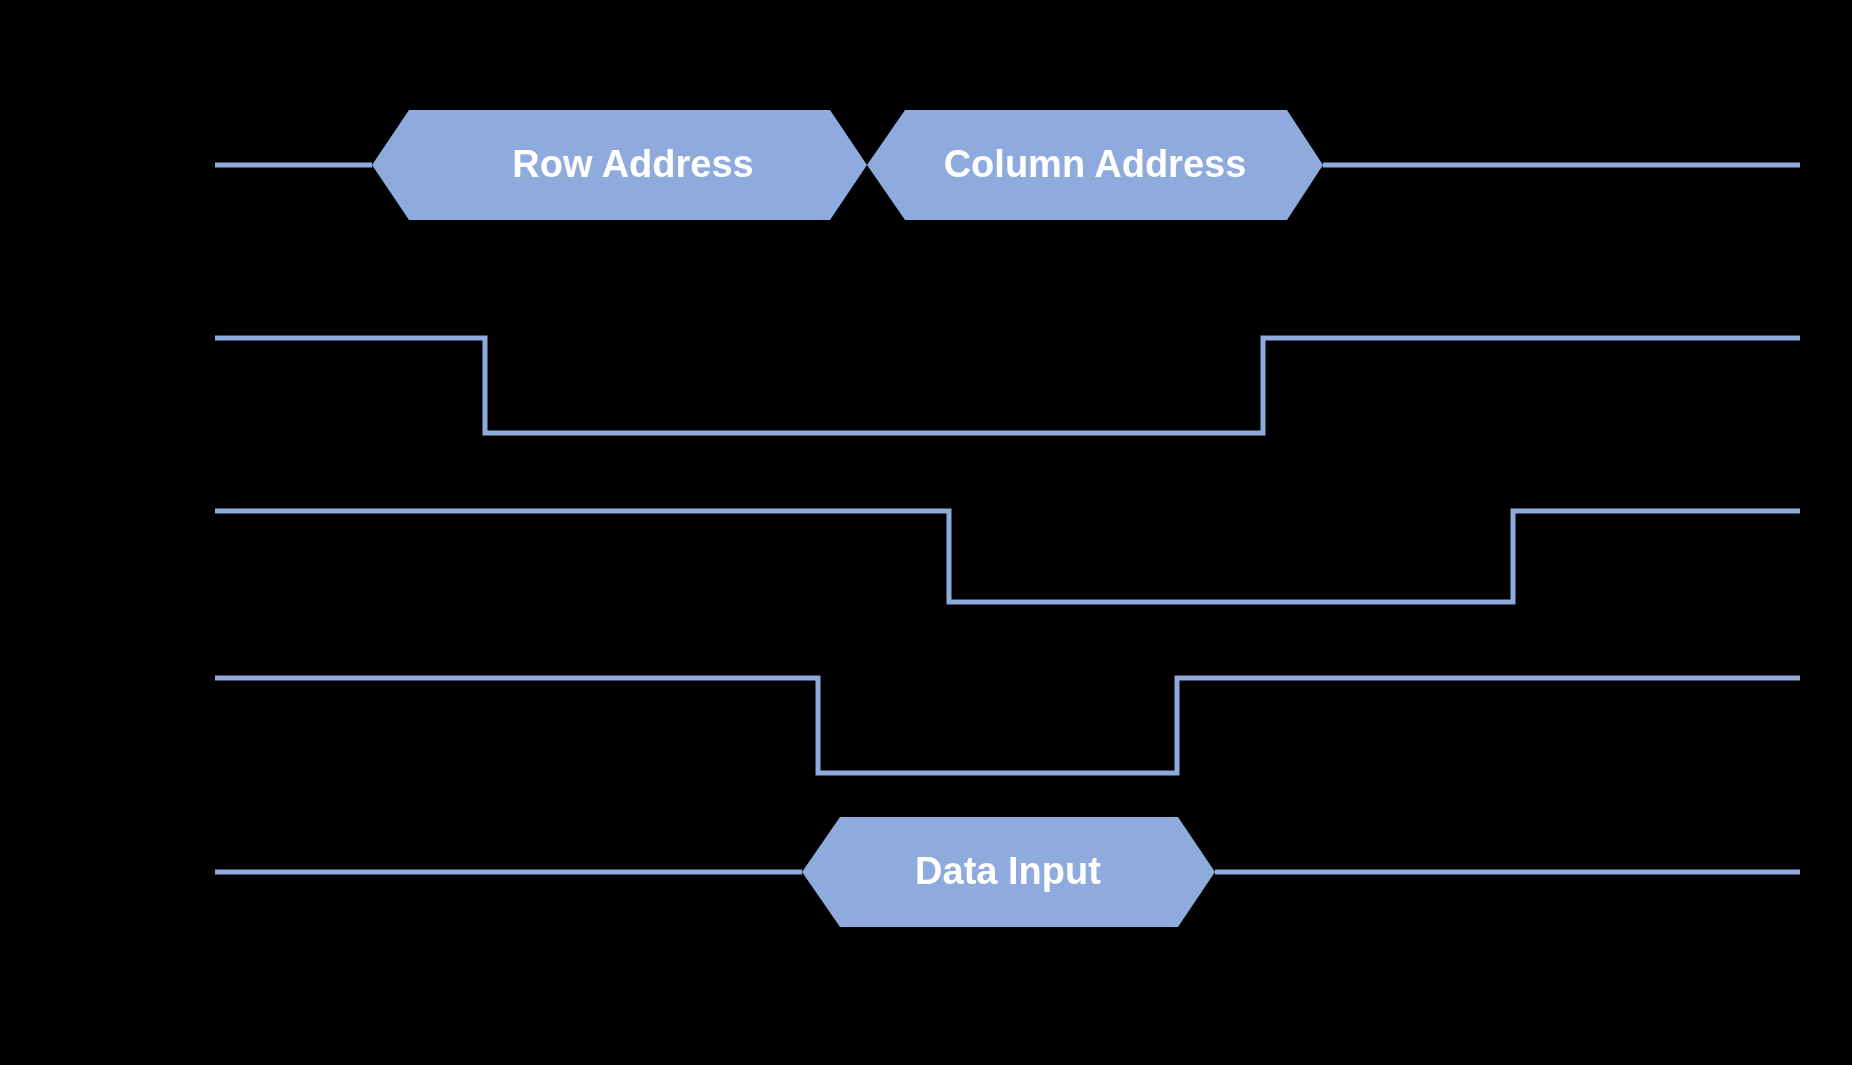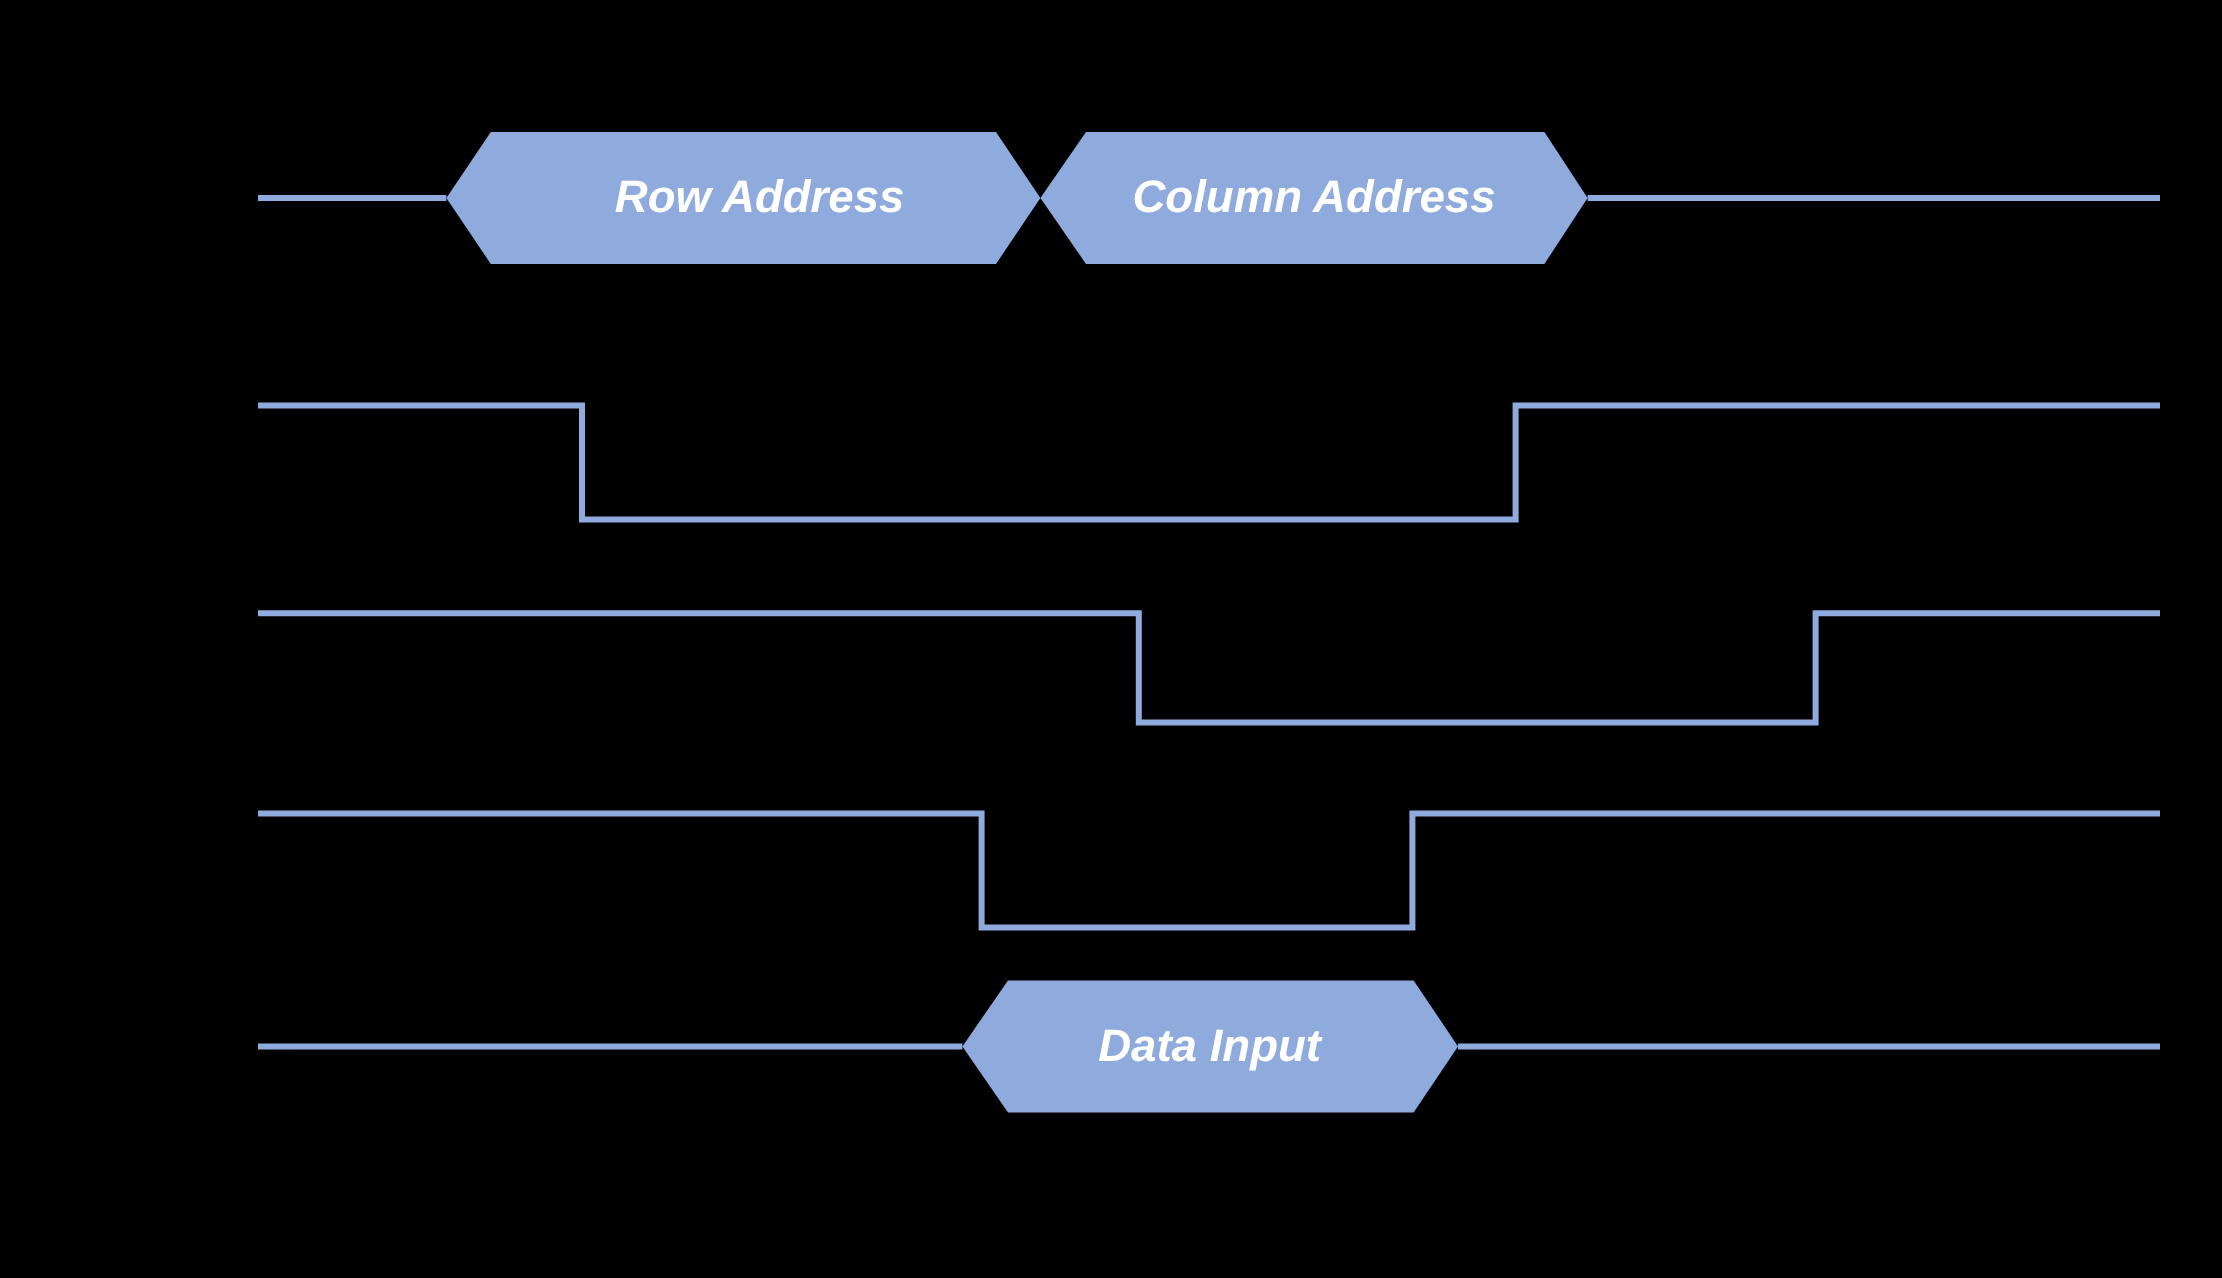--- a/index.html
+++ b/index.html
@@ -10,21 +10,20 @@
   }
   body {
     font-family: "Liberation Sans", sans-serif;
   }
   #canvas {
     position: relative;
     width: 1852px;
     height: 1065px;
     background: #000000;
     overflow: hidden;
-    font-style: italic;
   }
   #diagram-svg {
     position: absolute;
     left: 0;
     top: 0;
     width: 1852px;
     height: 1065px;
     display: block;
   }
   .bus-label {

